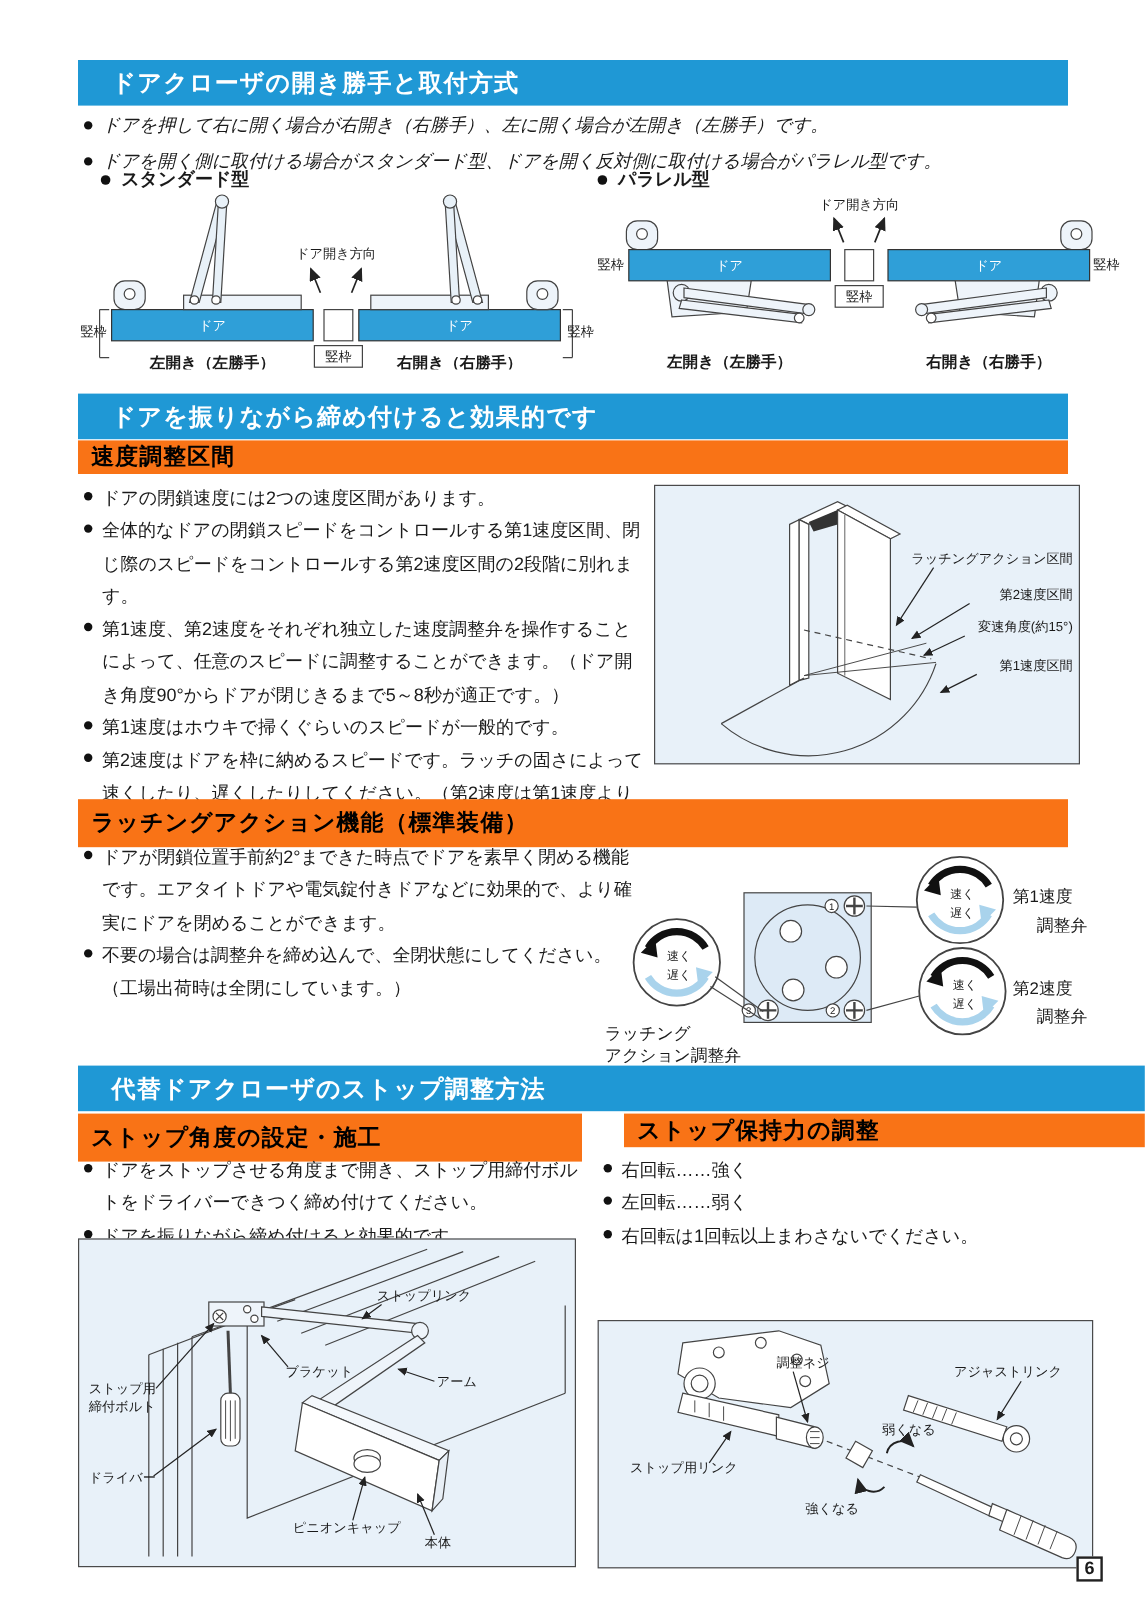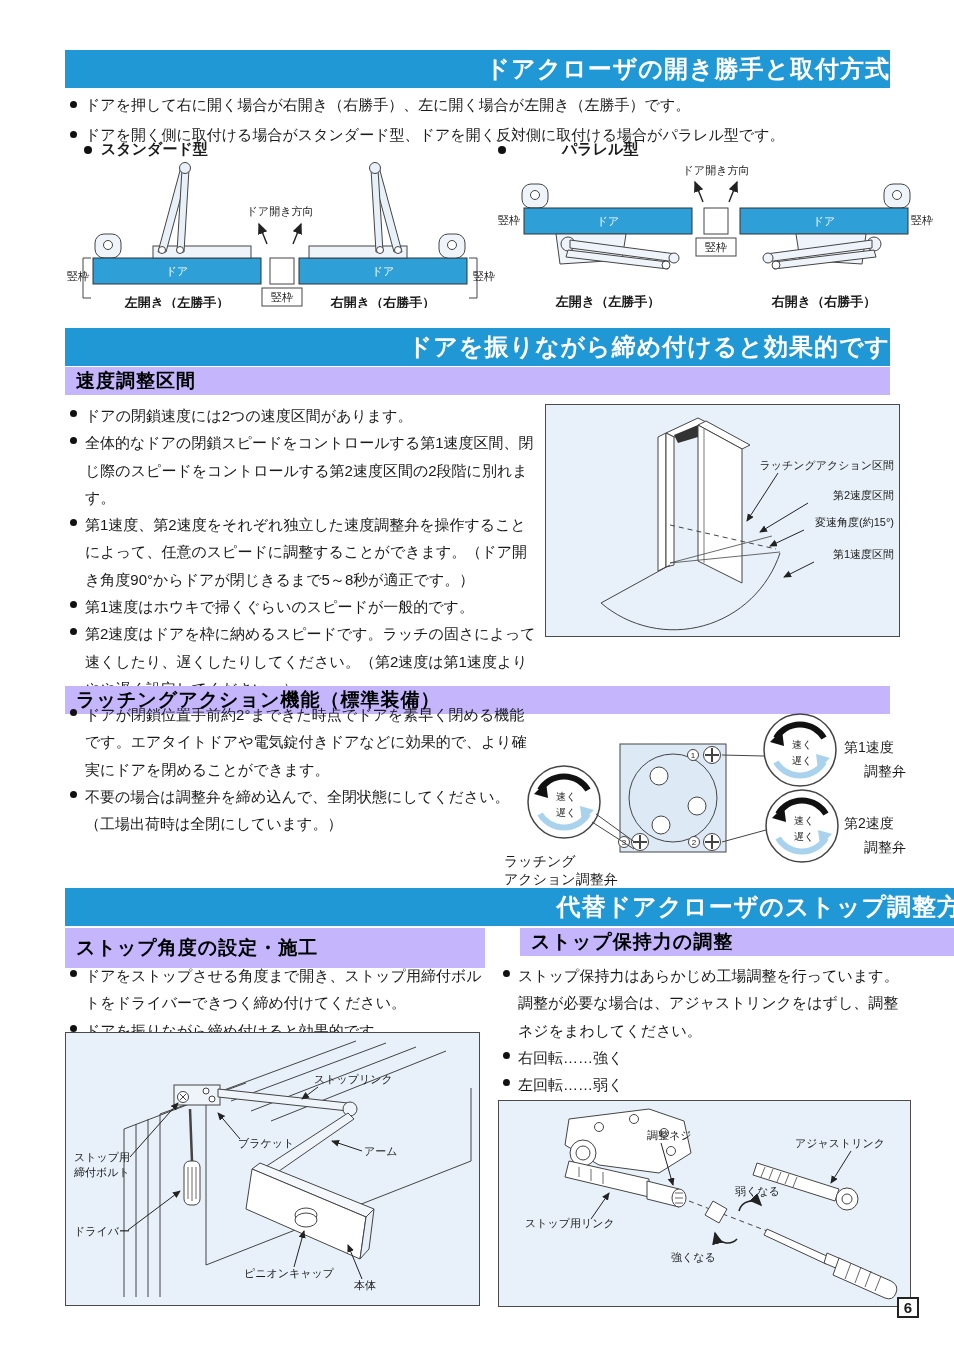--- a/index.html
+++ b/index.html
@@ -4,25 +4,25 @@
 <style>
   * { margin:0; padding:0; box-sizing:border-box; }
   html,body { background:#ffffff; }
   body {
     width:954px; height:1350px; position:relative;
     font-family:"Liberation Sans","DejaVu Sans",sans-serif;
     color:#1a1a1a;
   }
   .abs { position:absolute; }
   .hdr {
-    background:#1f98d5; color:#ffffff; font-weight:bold; font-size:24px;
-    display:flex; align-items:center; padding-left:7px; letter-spacing:1px;justify-content:flex-end;
+    background:#1f98d5; color:#ffffff; font-weight:bold; font-size:20px;
+    display:flex; align-items:center; padding-left:28px; letter-spacing:1px;
   }
   .sub {
-    background:#c4b5fd; color:#000; font-weight:bold; font-size:19px;
+    background:#f97316; color:#000; font-weight:bold; font-size:19px;
     display:flex; align-items:center; padding-left:11px; letter-spacing:1px;
   }
   .bullets { display:flex; flex-direction:column; }
   .bullet { display:flex; font-size:15px; }
   .bullet .dot {
     flex:0 0 auto; width:7px; height:7px; border-radius:50%;
     background:#111; margin:8px 8px 0 0;
   }
   .b-top { gap:7px; }
   .b-top .bullet { line-height:1.55; }
@@ -44,36 +44,36 @@
   svg .vlbl { font-size:14px; }
   svg .dial-t { font-size:10px; }
 </style>
 </head>
 <body>
 
 <div class="abs hdr" style="left:65px; top:50px; width:825px; height:38px;">
   <span>ドアクローザの開き勝手と取付方式</span>
 </div>
 
-<div class="abs bullets b-top" style="left:70px; top:93px; width:815px;">
+<div class="abs bullets b-top" style="left:70px; top:93px; width:815px;font-style:italic;">
   <div class="bullet">
       <span class="dot"></span>
       <span>ドアを押して右に開く場合が右開き（右勝手）、左に開く場合が左開き（左勝手）です。</span>
     </div>
   <div class="bullet">
       <span class="dot"></span>
       <span>ドアを開く側に取付ける場合がスタンダード型、ドアを開く反対側に取付ける場合がパラレル型です。</span>
     </div>
 </div>
 
 <div class="abs dgm-label" style="left:84px; top:140px;">
   <span class="dot"></span>
   <span>スタンダード型</span>
 </div>
-<div class="abs dgm-label" style="left:498px; top:140px;gap:47px;">
+<div class="abs dgm-label" style="left:498px; top:140px;">
   <span class="dot"></span>
   <span>パラレル型</span>
 </div>
 
 <svg class="abs" style="left:65px; top:158px;" width="430" height="150" viewBox="0 0 430 150">
   <defs>
     <marker id="ah1" markerWidth="9" markerHeight="8" refX="7" refY="3.5" orient="auto">
       <path d="M0,0 L8,3.5 L0,7 z" fill="#222"></path>
     </marker>
   </defs>
@@ -225,21 +225,21 @@
   <line x1="232" y1="68" x2="201" y2="116" stroke="#222" stroke-width="1" marker-end="url(#ah3)"></line>
   <text x="348" y="94" text-anchor="end" class="lbl">第2速度区間</text>
   <line x1="262" y1="98" x2="214" y2="127" stroke="#222" stroke-width="1" marker-end="url(#ah3)"></line>
   <text x="348" y="121" text-anchor="end" class="lbl">変速角度(約15°)</text>
   <line x1="258" y1="125" x2="224" y2="141" stroke="#222" stroke-width="1" marker-end="url(#ah3)"></line>
   <text x="348" y="153" text-anchor="end" class="lbl">第1速度区間</text>
   <line x1="268" y1="157" x2="238" y2="172" stroke="#222" stroke-width="1" marker-end="url(#ah3)"></line>
 </svg>
 </div>
 
-<div class="abs sub" style="left:65px; top:666px; width:825px; height:28px;margin-top:20px;">
+<div class="abs sub" style="left:65px; top:666px; width:825px; height:40px;">
   <span>ラッチングアクション機能（標準装備）</span>
 </div>
 
 <div class="abs bullets b-main" style="left:70px; top:701px; width:458px;">
   <div class="bullet">
       <span class="dot"></span>
       <span>ドアが閉鎖位置手前約2°まできた時点でドアを素早く閉める機能です。エアタイトドアや電気錠付きドアなどに効果的で、より確実にドアを閉めることができます。</span>
     </div>
   <div class="bullet">
       <span class="dot"></span>
@@ -331,24 +331,20 @@
       <span class="dot"></span>
       <span>ドアをストップさせる角度まで開き、ストップ用締付ボルトをドライバーできつく締め付けてください。</span>
     </div>
   <div class="bullet">
       <span class="dot"></span>
       <span>ドアを振りながら締め付けると効果的です。</span>
     </div>
 </div>
 
 <div class="abs bullets b-main" style="left:503px; top:962px; width:400px;">
-  <div class="bullet">
-      <span class="dot"></span>
-      <span>ストップ保持力はあらかじめ工場調整を行っています。調整が必要な場合は、アジャストリンクをはずし、調整ネジをまわしてください。</span>
-    </div>
   <div class="bullet">
       <span class="dot"></span>
       <span>右回転……強く</span>
     </div>
   <div class="bullet">
       <span class="dot"></span>
       <span>左回転……弱く</span>
     </div>
   <div class="bullet">
       <span class="dot"></span>

